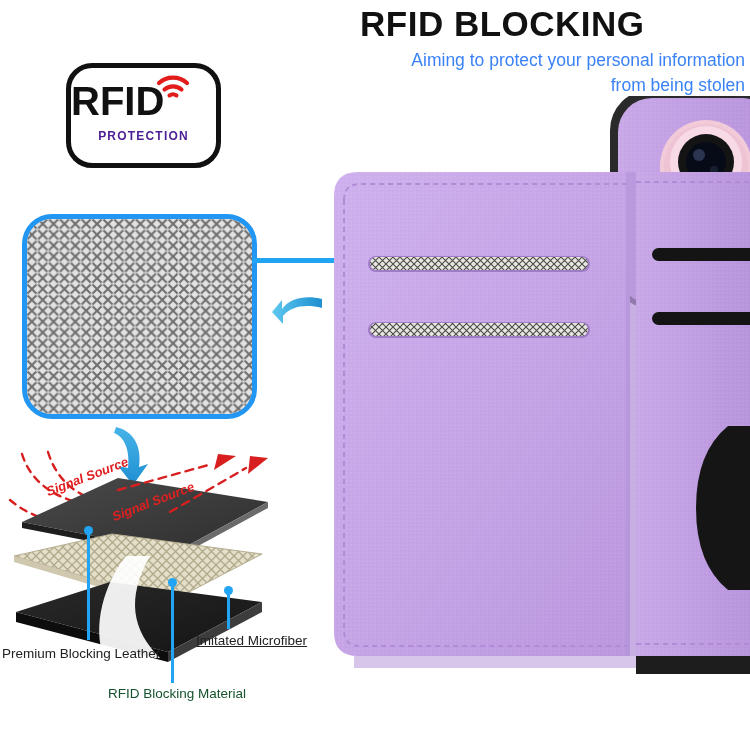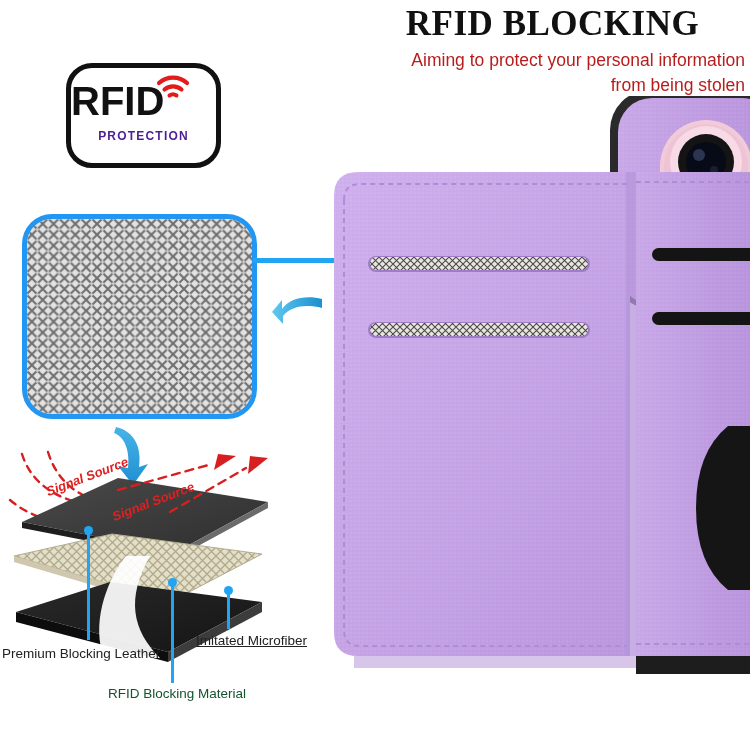--- a/index.html
+++ b/index.html
@@ -8,28 +8,28 @@
     background:#ffffff;
     font-family:"Liberation Sans", sans-serif;
     overflow:hidden;
     position:relative;
   }
   #stage{position:absolute;left:0;top:0;width:750px;height:750px;overflow:hidden;background:#fff;}
 
   
   .headline{
     position:absolute;left:360px;top:6px;width:385px;
-    text-align:center;
+    text-align:left;
     font-size:35px;font-weight:bold;letter-spacing:0.5px;
-    color:#111;line-height:1.05;font-family:Liberation Serif, serif;
+    color:#111;line-height:1.05;
   }
   .subline{
     position:absolute;left:330px;top:48px;width:415px;
     text-align:right;
-    font-size:17.5px;color:#b91c1c;line-height:1.42;
+    font-size:17.5px;color:#3b82f6;line-height:1.42;
   }
 
   
   .badge{
     position:absolute;left:66px;top:63px;width:155px;height:105px;
     border:5px solid #111;border-radius:26px;background:#fff;
     box-sizing:border-box;
   }
   .badge-rfid{
     position:absolute;left:0;top:13px;width:100%;

